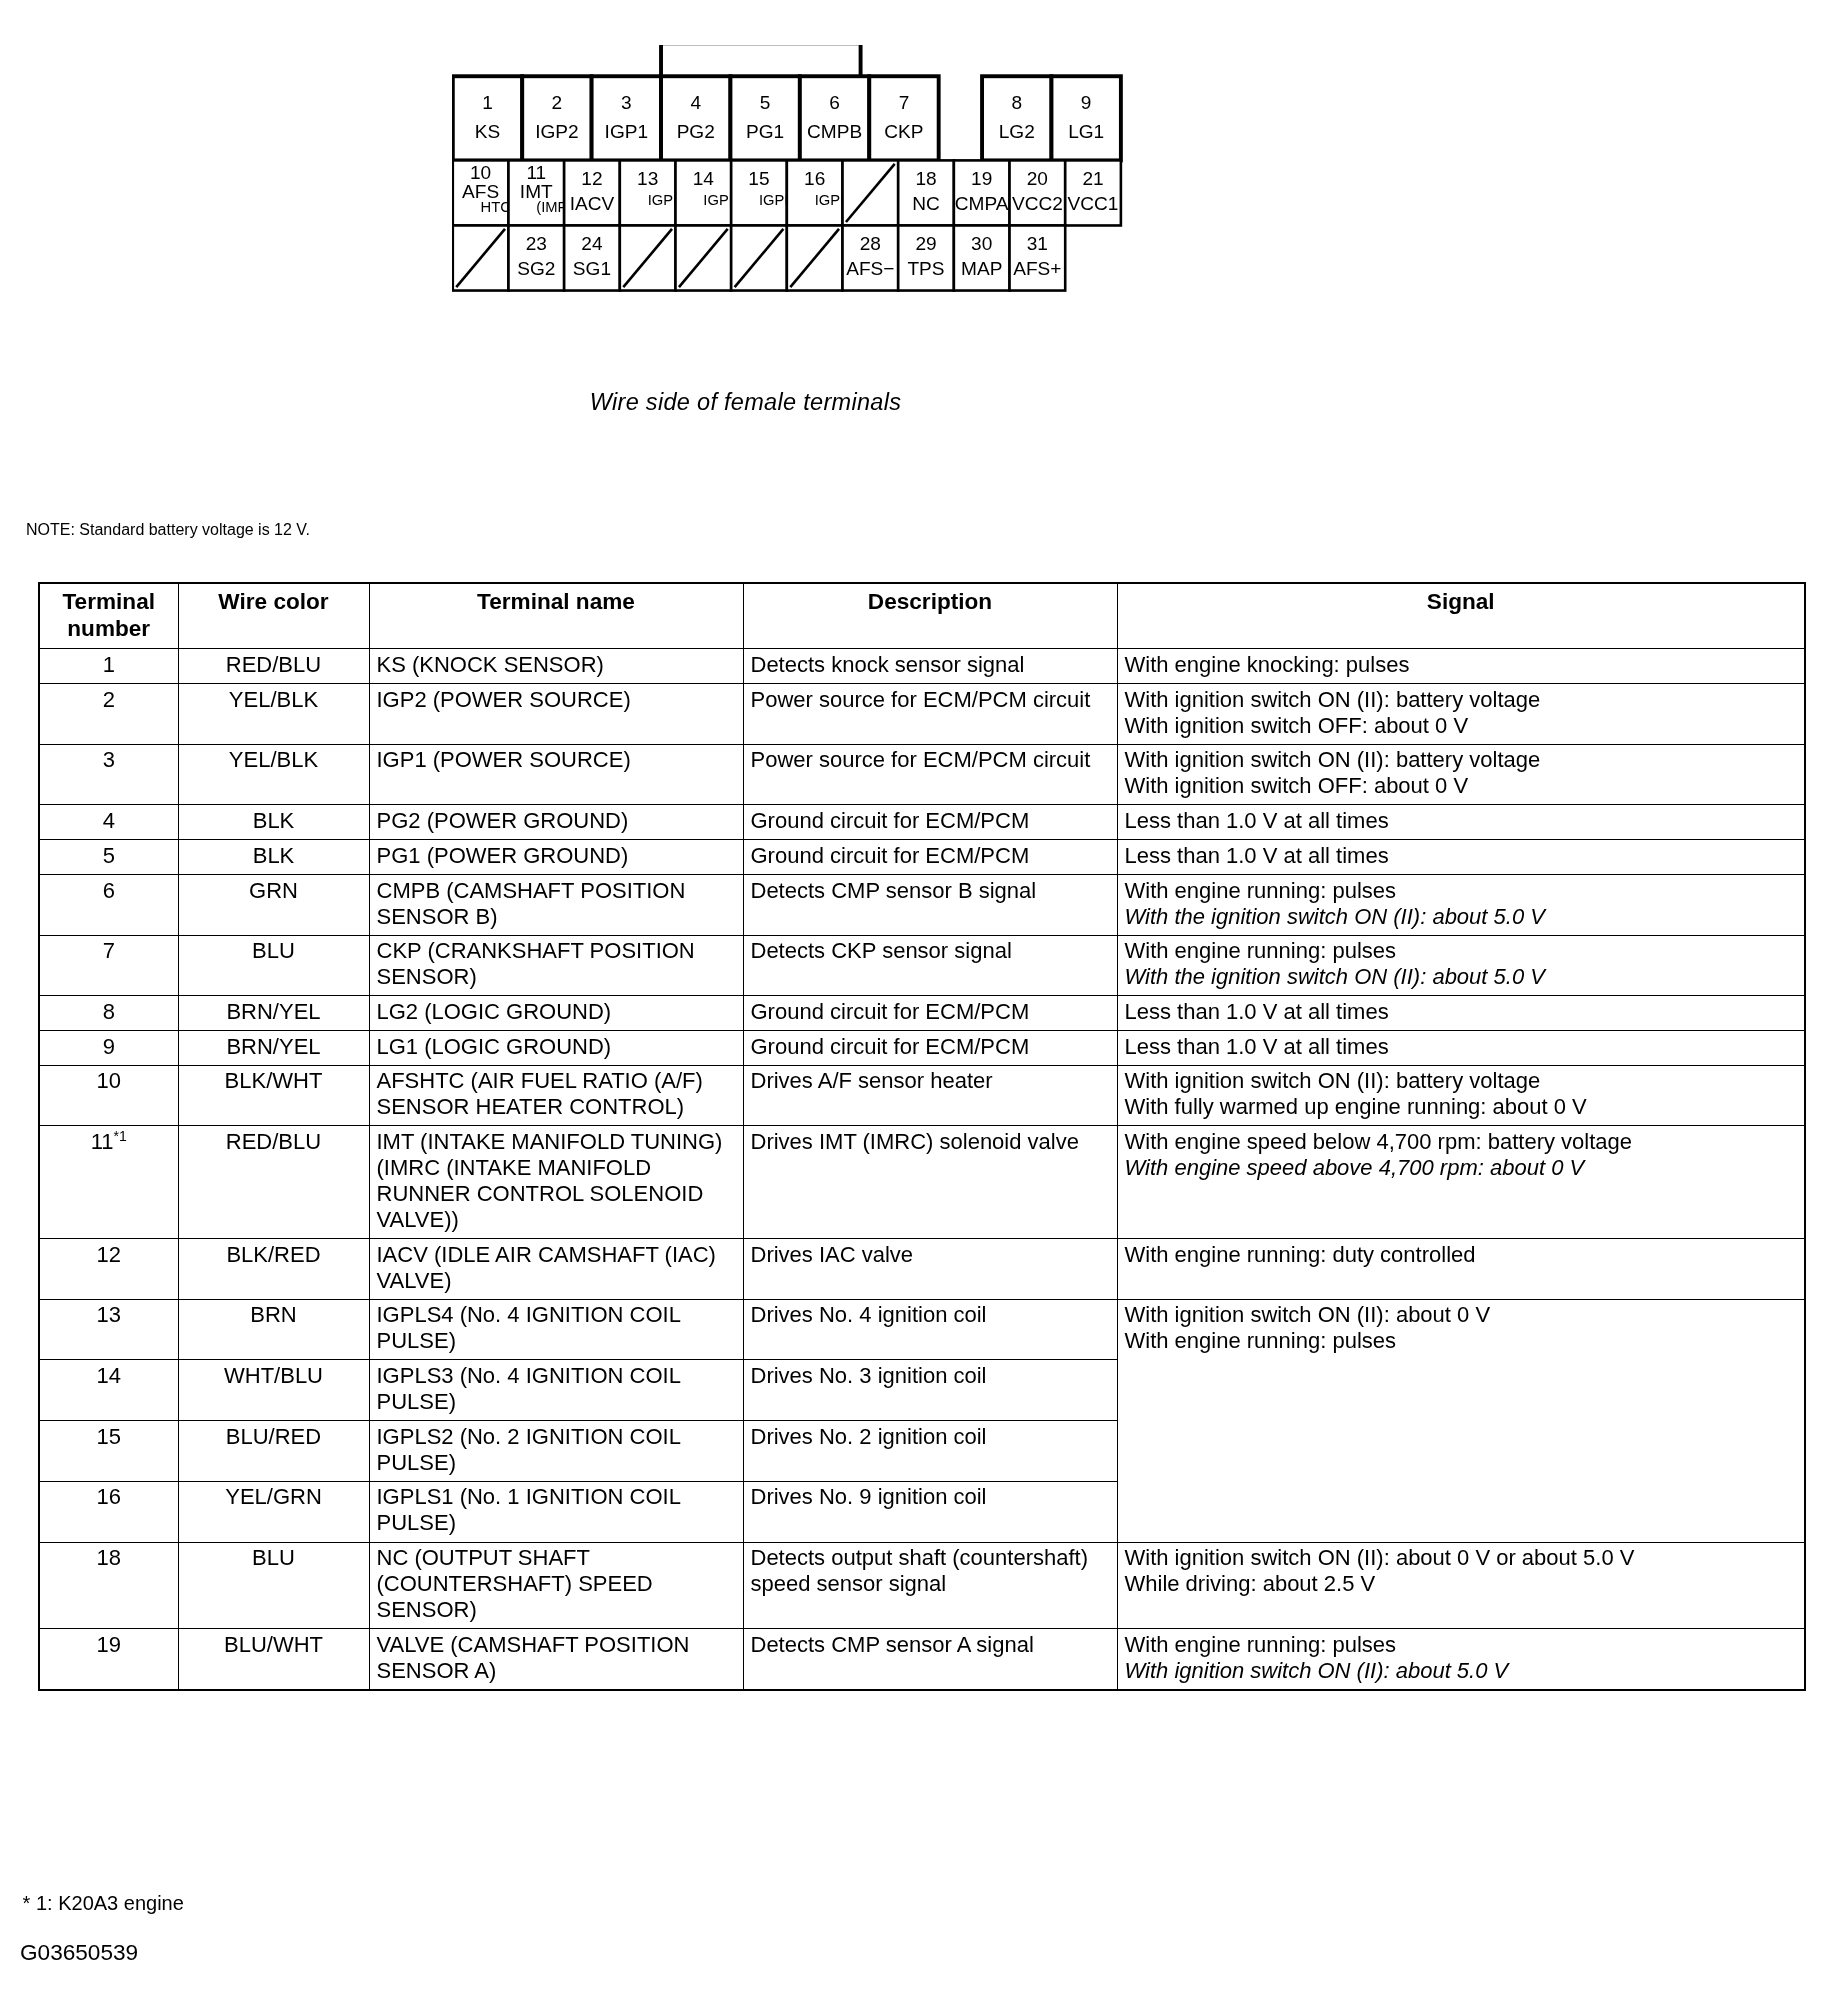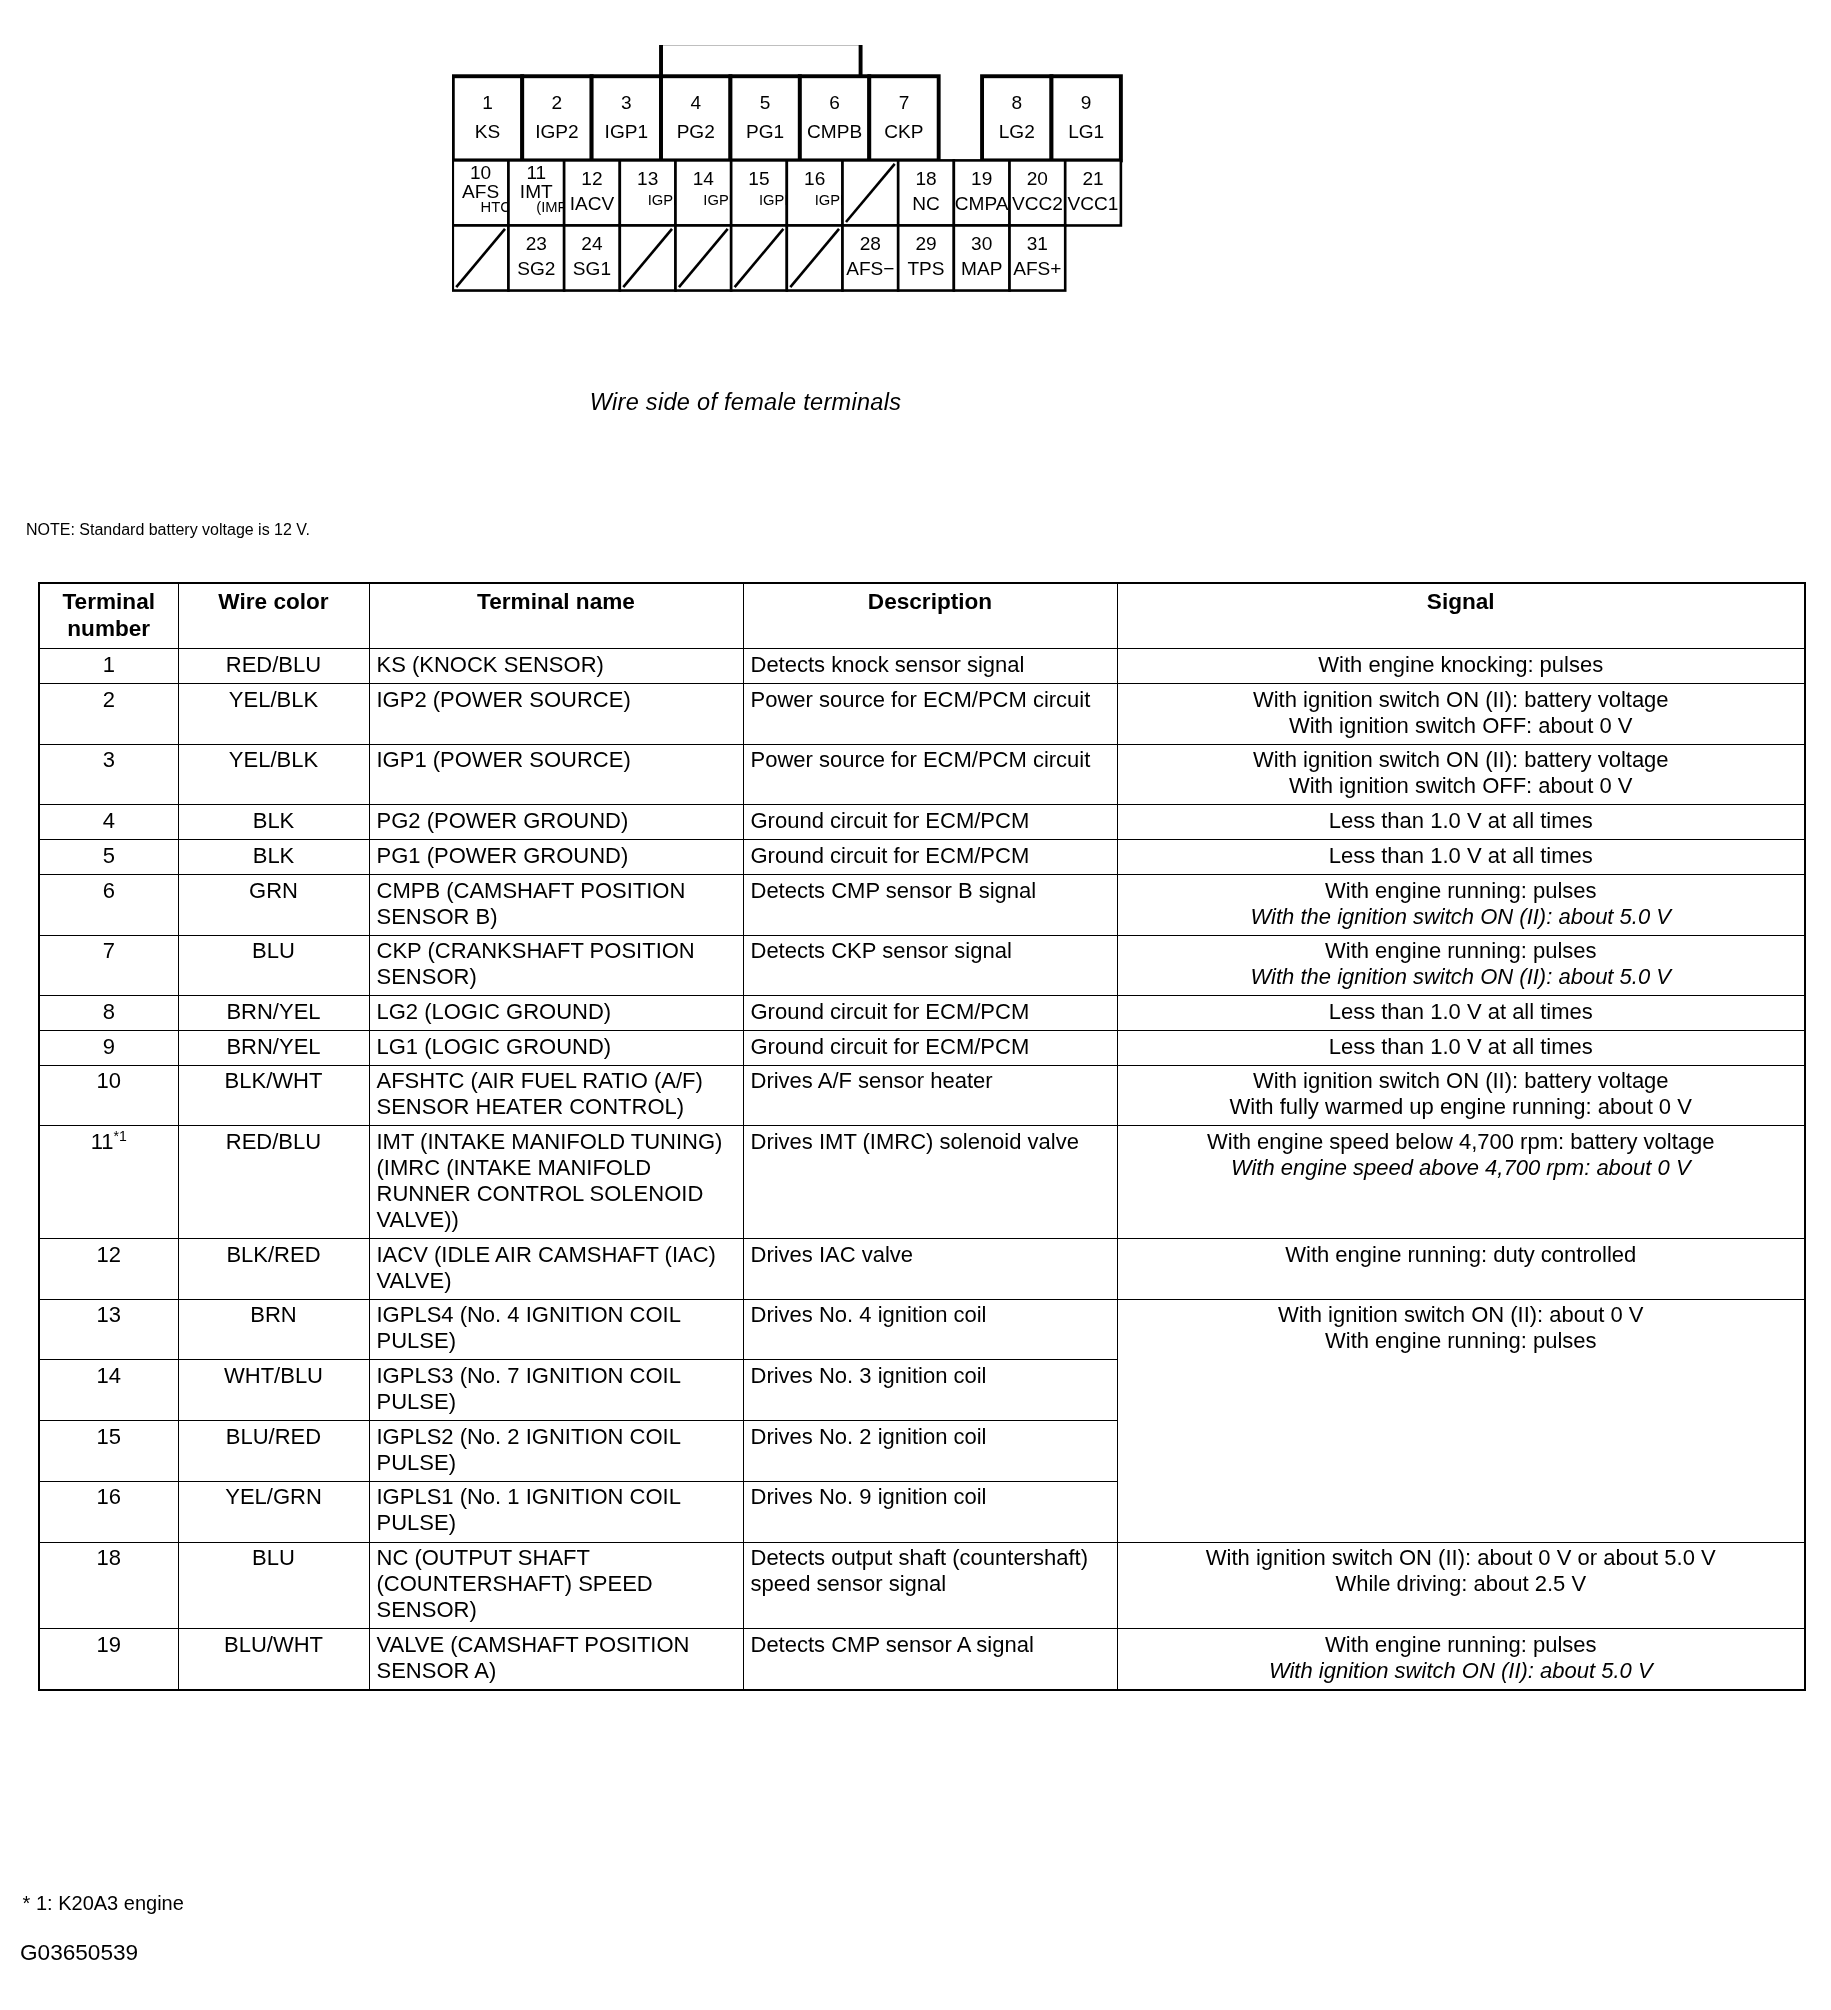--- a/index.html
+++ b/index.html
@@ -111,21 +111,21 @@
   col.c-num   { width: 139px; }
   col.c-wire  { width: 191px; }
   col.c-name  { width: 374px; }
   col.c-desc  { width: 374px; }
   col.c-sig   { width: 688px; }
 
   td.num-cell  { text-align: center; }
   td.wire-cell { text-align: center; }
   td.name-cell { text-align: left; }
   td.desc-cell { text-align: left; }
-  td.sig-cell  { text-align: center; }
+  td.sig-cell  { text-align: left; }
 
   .sup-mark {
     font-size: 14px;
     vertical-align: super;
     line-height: 0;
   }
   .sig-italic { font-style: italic; }
   .sig-line { display: block; }
 
   
@@ -397,21 +397,21 @@
           <td class="name-cell">IGPLS4 (No. 4 IGNITION COIL PULSE)</td>
           <td class="desc-cell">Drives No. 4 ignition coil</td>
           <td class="sig-cell" rowspan="4">
             <span class="sig-line">With ignition switch ON (II): about 0 V</span>
             <span class="sig-line">With engine running: pulses</span>
           </td>
         </tr>
         <tr>
           <td class="num-cell">14</td>
           <td class="wire-cell">WHT/BLU</td>
-          <td class="name-cell">IGPLS3 (No. 7 IGNITION COIL PULSE)</td>
+          <td class="name-cell">IGPLS3 (No. 4 IGNITION COIL PULSE)</td>
           <td class="desc-cell">Drives No. 3 ignition coil</td>
         </tr>
         <tr>
           <td class="num-cell">15</td>
           <td class="wire-cell">BLU/RED</td>
           <td class="name-cell">IGPLS2 (No. 2 IGNITION COIL PULSE)</td>
           <td class="desc-cell">Drives No. 2 ignition coil</td>
         </tr>
         <tr>
           <td class="num-cell">16</td>

